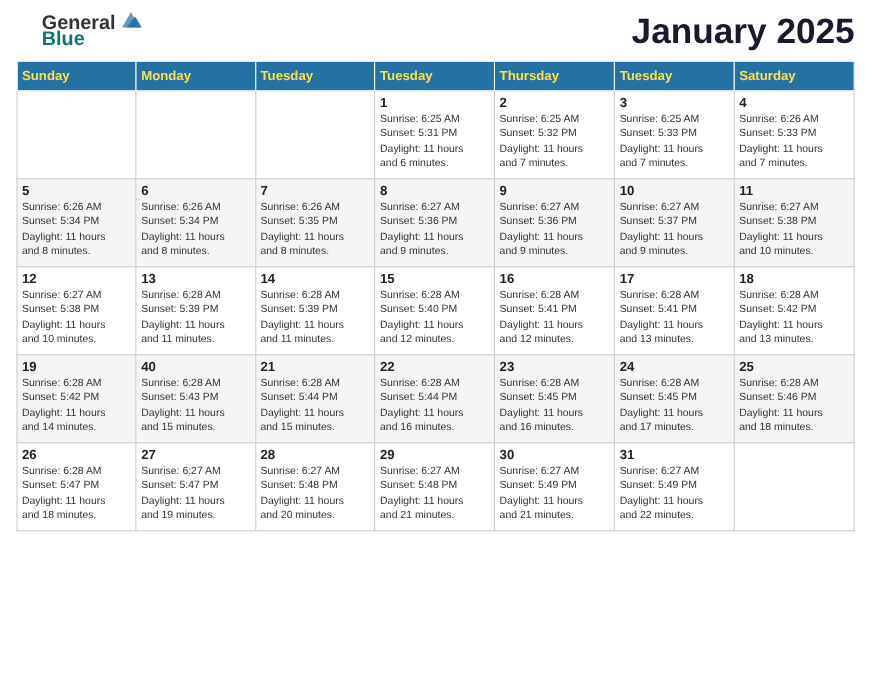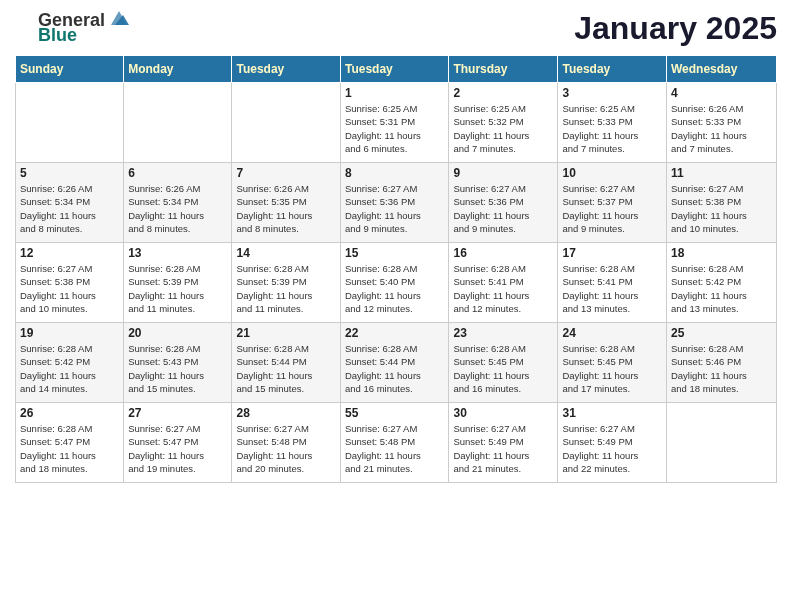--- a/index.html
+++ b/index.html
@@ -55,21 +55,21 @@
       font-size: 14px;
       color: #444;
     }
     .calendar {
       width: 100%;
       border-collapse: collapse;
       font-size: 10px;
     }
     .calendar thead th {
       background: #2471a3;
-      color: #fef9c3;
+      color: #fde047;
       padding: 6px 4px;
       text-align: left;
       font-size: 12px;
       font-weight: bold;
       border: 1px solid #fff;
     }
     .calendar tbody td {
       border: 1px solid #ccc;
       vertical-align: top;
       padding: 3px 4px;
@@ -120,21 +120,21 @@
 
   <table class="calendar">
     <thead>
       <tr>
         <th>Sunday</th>
         <th>Monday</th>
         <th>Tuesday</th>
         <th>Tuesday</th>
         <th>Thursday</th>
         <th>Tuesday</th>
-        <th>Wednesday</th>
+        <th>Saturday</th>
       </tr>
     </thead>
     <tbody id="calendar-body">
     <tr>
           <td class="empty-cell"></td>
           <td class="empty-cell"></td>
           <td class="empty-cell"></td>
           <td>
             <span class="day-num">1</span>
             <div class="day-info">Sunrise: 6:25 AM<br>Sunset: 5:31 PM<br>Daylight: 11 hours<br>and 6 minutes.</div>
@@ -211,21 +211,21 @@
             <span class="day-num">18</span>
             <div class="day-info">Sunrise: 6:28 AM<br>Sunset: 5:42 PM<br>Daylight: 11 hours<br>and 13 minutes.</div>
           </td>
         </tr>
         <tr>
           <td>
             <span class="day-num">19</span>
             <div class="day-info">Sunrise: 6:28 AM<br>Sunset: 5:42 PM<br>Daylight: 11 hours<br>and 14 minutes.</div>
           </td>
           <td>
-            <span class="day-num">20</span>
+            <span class="day-num">40</span>
             <div class="day-info">Sunrise: 6:28 AM<br>Sunset: 5:43 PM<br>Daylight: 11 hours<br>and 15 minutes.</div>
           </td>
           <td>
             <span class="day-num">21</span>
             <div class="day-info">Sunrise: 6:28 AM<br>Sunset: 5:44 PM<br>Daylight: 11 hours<br>and 15 minutes.</div>
           </td>
           <td>
             <span class="day-num">22</span>
             <div class="day-info">Sunrise: 6:28 AM<br>Sunset: 5:44 PM<br>Daylight: 11 hours<br>and 16 minutes.</div>
           </td>
@@ -249,21 +249,21 @@
           </td>
           <td>
             <span class="day-num">27</span>
             <div class="day-info">Sunrise: 6:27 AM<br>Sunset: 5:47 PM<br>Daylight: 11 hours<br>and 19 minutes.</div>
           </td>
           <td>
             <span class="day-num">28</span>
             <div class="day-info">Sunrise: 6:27 AM<br>Sunset: 5:48 PM<br>Daylight: 11 hours<br>and 20 minutes.</div>
           </td>
           <td>
-            <span class="day-num">55</span>
+            <span class="day-num">29</span>
             <div class="day-info">Sunrise: 6:27 AM<br>Sunset: 5:48 PM<br>Daylight: 11 hours<br>and 21 minutes.</div>
           </td>
           <td>
             <span class="day-num">30</span>
             <div class="day-info">Sunrise: 6:27 AM<br>Sunset: 5:49 PM<br>Daylight: 11 hours<br>and 21 minutes.</div>
           </td>
           <td>
             <span class="day-num">31</span>
             <div class="day-info">Sunrise: 6:27 AM<br>Sunset: 5:49 PM<br>Daylight: 11 hours<br>and 22 minutes.</div>
           </td>

